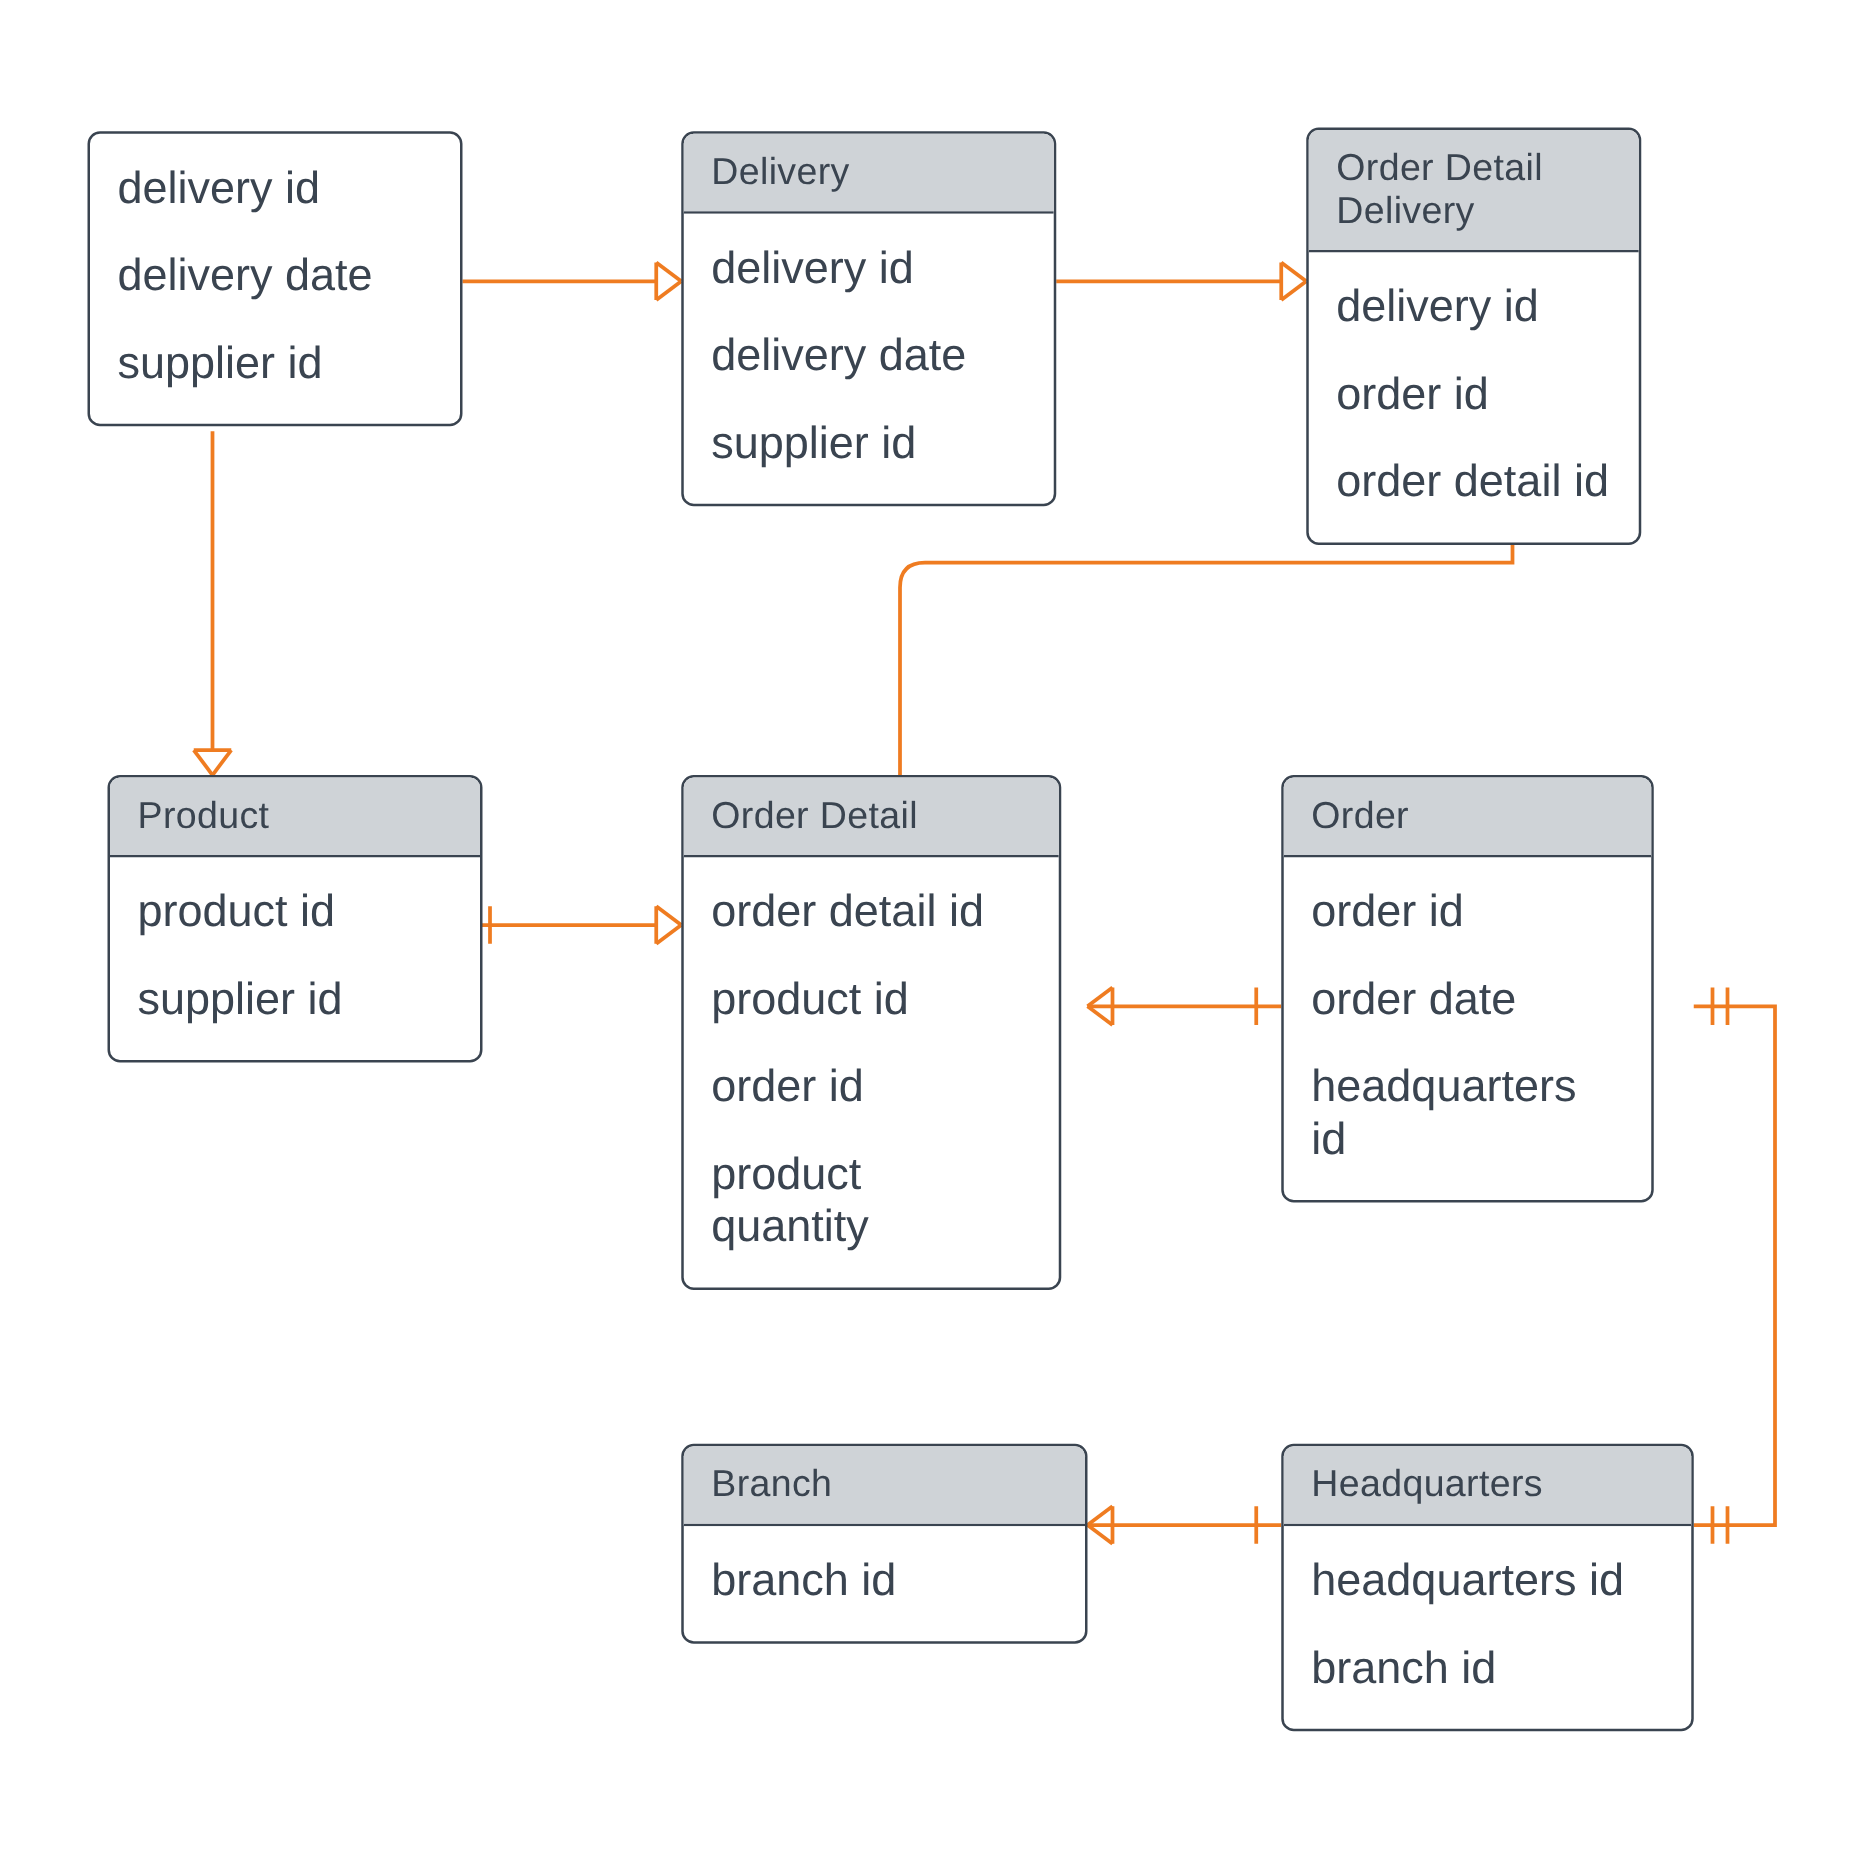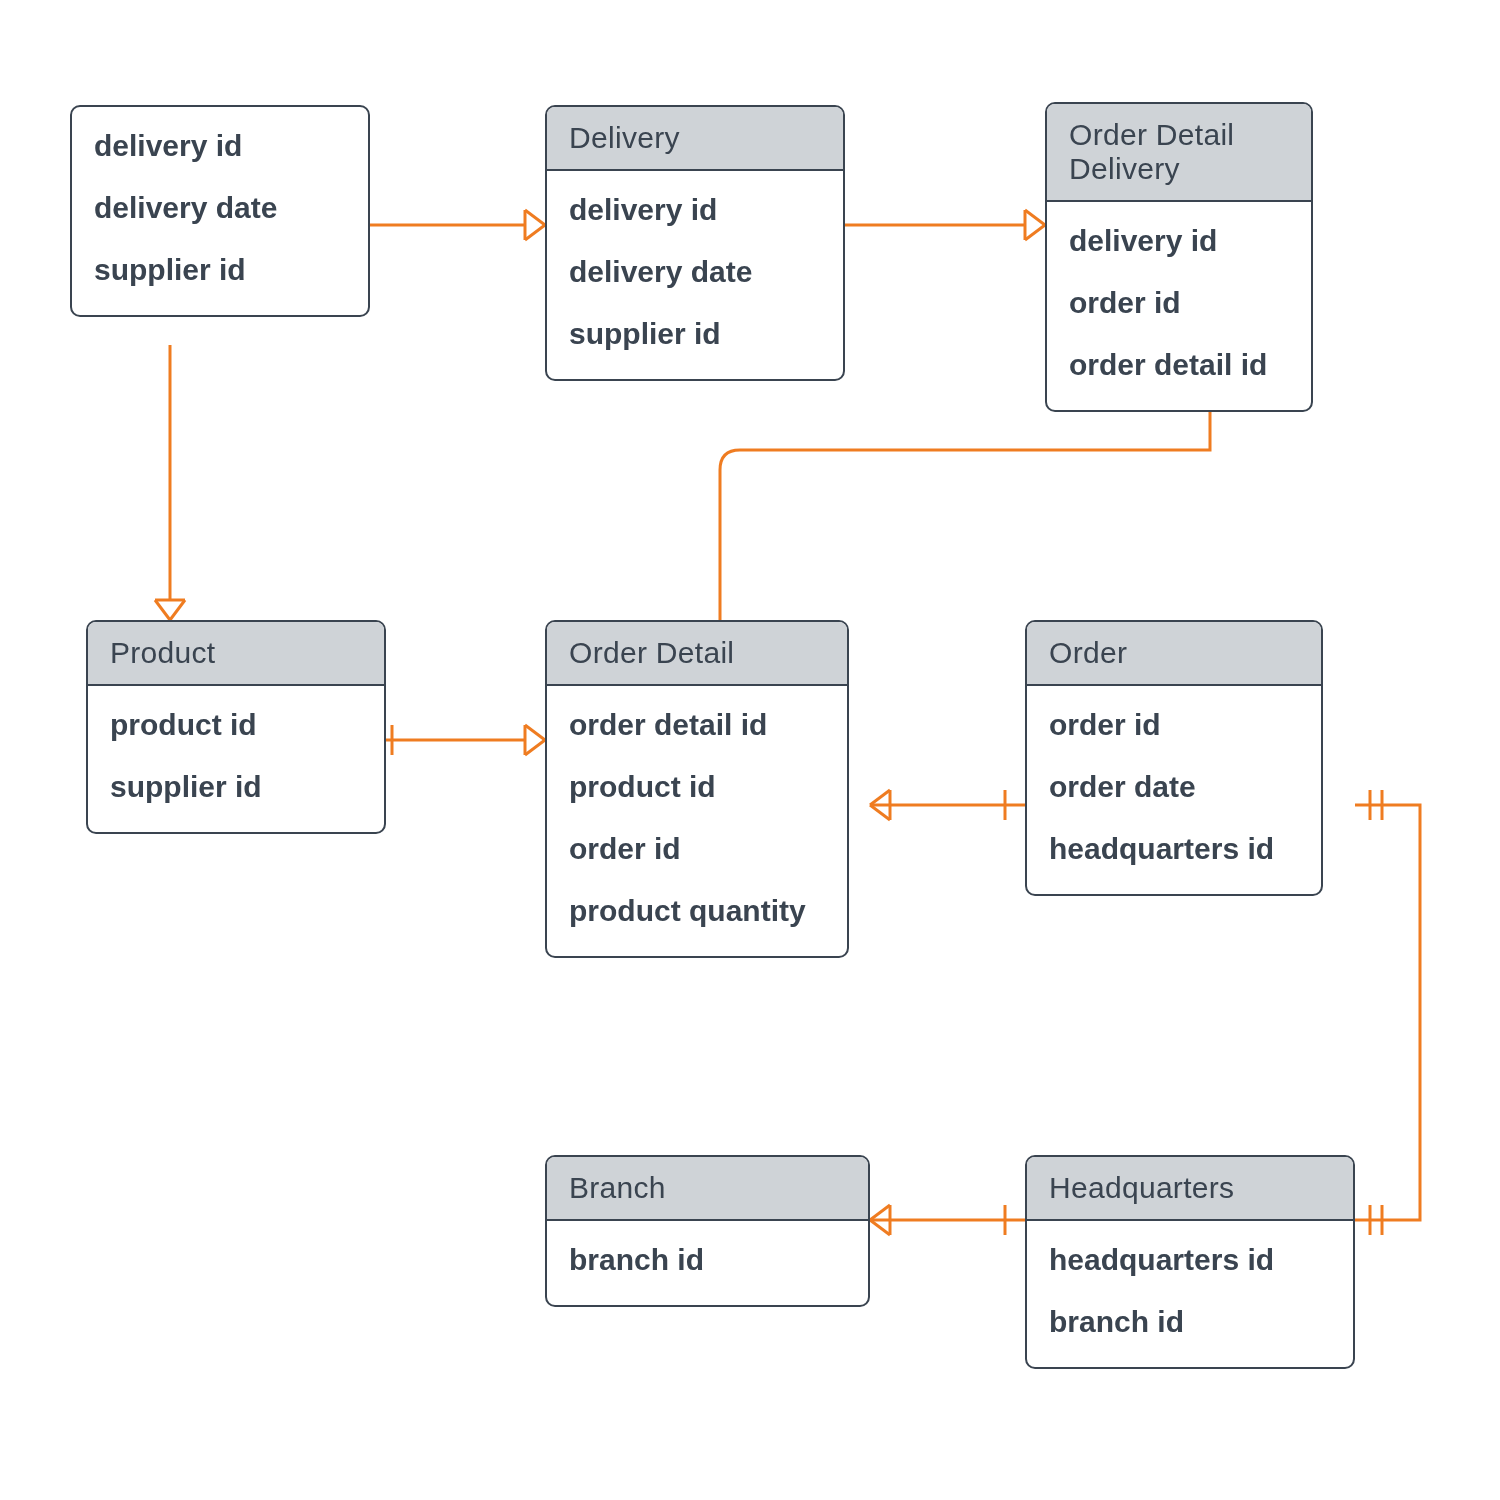--- a/index.html
+++ b/index.html
@@ -1,21 +1,21 @@
 <!DOCTYPE html>
 <html><head>
 <meta charset="utf-8">
 <style>
   html,body{margin:0;padding:0;width:1500px;height:1500px;background:#fff;font-family:"Segoe UI",Arial,sans-serif;color:#3a4450;}
   .canvas{position:relative;width:1500px;height:1500px;}
   svg.lines{position:absolute;left:0;top:0;width:1500px;height:1500px;pointer-events:none;}
   .entity{position:absolute;border:2.5px solid #3a4450;border-radius:10px;background:#fff;box-sizing:border-box;}
   .entity .title{background:#cfd3d7;border-bottom:2.5px solid #3a4450;border-radius:8px 8px 0 0;padding:14px 22px;font-size:30px;font-weight:500;letter-spacing:0.3px;}
   .entity .attrs{padding:8px 22px 14px 22px;}
-  .entity .attr{font-size:30px;padding:14px 0;font-weight:700;}
+  .entity .attr{font-size:36px;padding:14px 0;font-weight:400;}
   .lines path,.lines line{stroke:#ef7c21;stroke-width:3;fill:none;}
 </style>
 </head>
 <body>
 <div class="canvas">
 
 <svg class="lines" viewBox="0 0 1500 1500">
 
   <line x1="370" y1="225" x2="525" y2="225"></line>
   <line x1="545" y1="225" x2="525" y2="210"></line>

